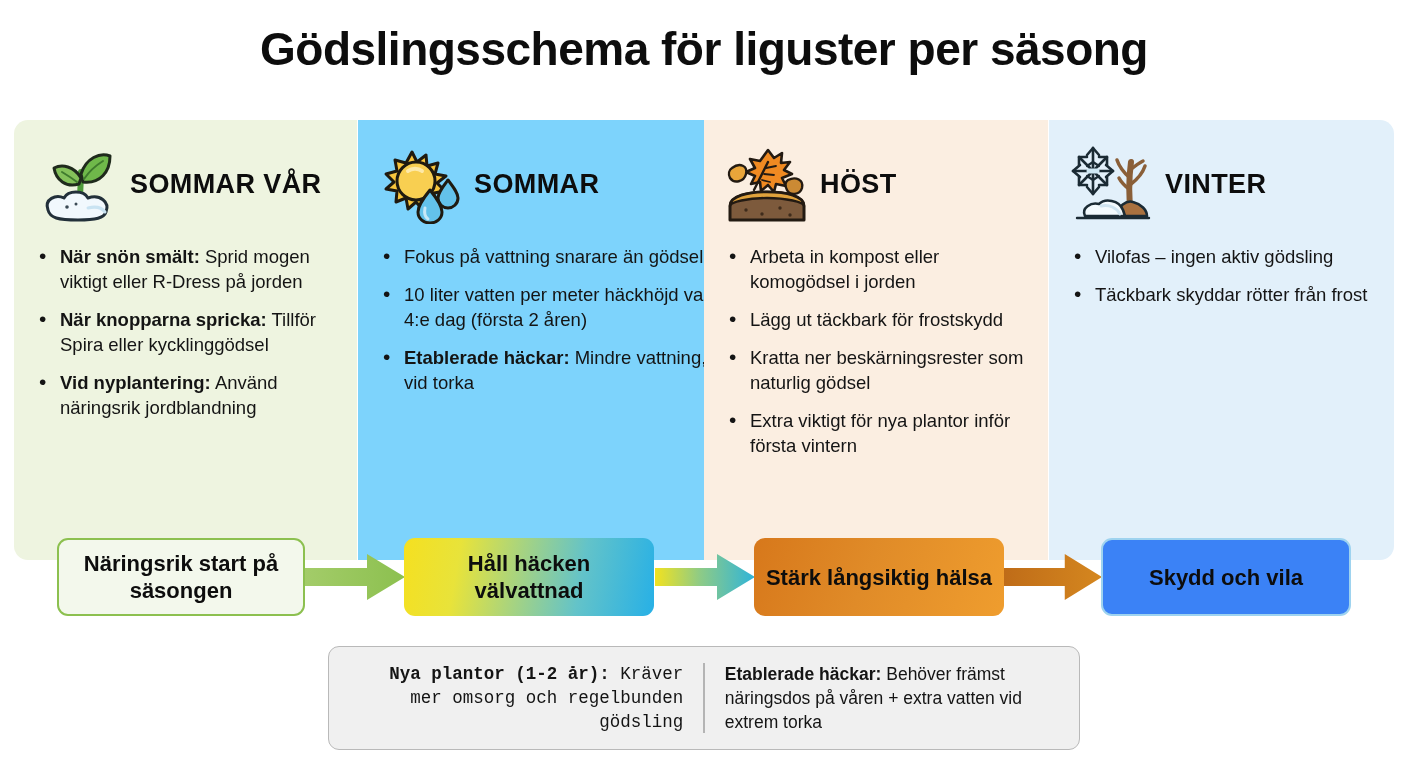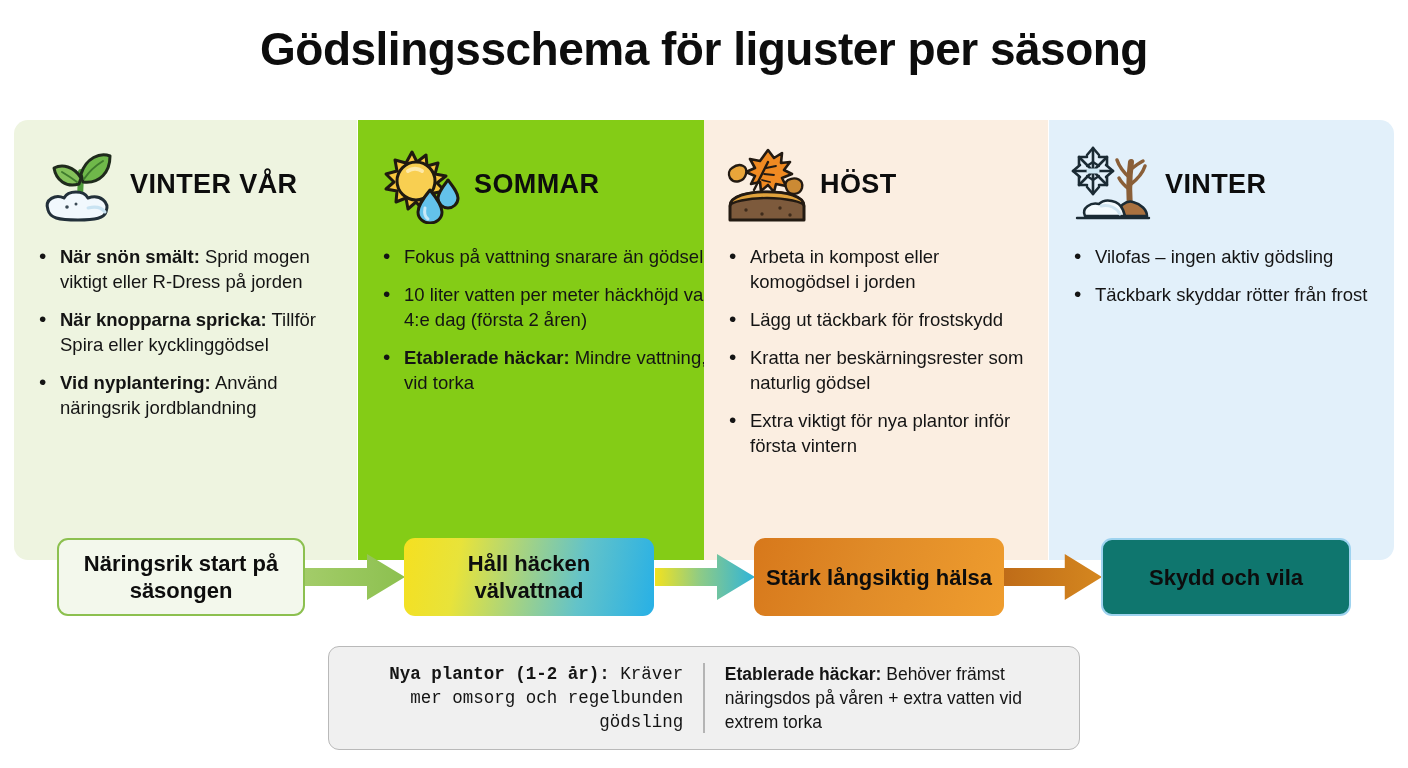--- a/index.html
+++ b/index.html
@@ -16,21 +16,21 @@
     font-size:46px;font-weight:bold;letter-spacing:-0.5px;color:#0d0d0d;
   }
 
   
   .panels{position:absolute;left:14px;top:120px;width:1380px;height:440px;}
   .panel{
     position:absolute;top:0;height:440px;box-sizing:border-box;
     padding:18px 20px 0 20px;
   }
   .panel.p0{left:0;width:343px;background:#eef4e0;border-radius:14px 0 0 14px;}
-  .panel.p1{left:344px;width:417px;background:#84cc16;}
+  .panel.p1{left:344px;width:417px;background:#7dd3fc;}
   .panel.p2{left:690px;width:344px;background:#fbeee1;}
   .panel.p3{left:1035px;width:345px;background:#e2f0fa;border-radius:0 14px 14px 0;}
 
   .phead{display:flex;align-items:center;gap:10px;height:92px;}
   .picon{width:86px;height:80px;flex:0 0 86px;}
   .picon svg{width:86px;height:80px;display:block;}
   .ptitle{font-size:27px;font-weight:bold;letter-spacing:0.4px;color:#0d0d0d;}
 
   ul.blist{margin:14px 0 0 0;padding:0 0 0 22px;list-style:none;}
   ul.blist li{
@@ -48,21 +48,21 @@
     position:absolute;top:0;height:78px;box-sizing:border-box;border-radius:11px;
     display:flex;align-items:center;justify-content:center;text-align:center;
     font-size:22px;font-weight:bold;line-height:27px;color:#0d0d0d;
     padding:0 10px;
   }
   .b0{left:57px;width:248px;background:#f3f8ec;border:2.5px solid #8cc04f;}
   .b1{left:404px;width:250px;
       background:linear-gradient(100deg,#f5e020 0%,#e8e33a 22%,#63c3c9 70%,#27b0e6 100%);}
   .b2{left:754px;width:250px;
       background:linear-gradient(110deg,#d7781b 0%,#e08b28 45%,#ef9d2e 100%);border-radius:11px;}
-  .b3{left:1101px;width:250px;background:#0f766e;border:2.5px solid #9ed3ef;}
+  .b3{left:1101px;width:250px;background:#3b82f6;border:2.5px solid #9ed3ef;}
 
   .arrow{position:absolute;top:14px;height:50px;}
   .arrow svg{display:block;width:100%;height:50px;}
   .a0{left:305px;width:100px;}
   .a1{left:655px;width:100px;}
   .a2{left:1004px;width:98px;}
 
   
   .footer{
     position:absolute;left:328px;top:646px;width:752px;height:104px;box-sizing:border-box;
@@ -91,21 +91,21 @@
             <path d="M47 34 C40 22 28 20 20 24 C22 36 32 44 45 40 Z" fill="#84c15a" stroke="#1f2a1c" stroke-width="3" stroke-linejoin="round"></path>
             <path d="M47 30 C52 14 66 8 76 12 C76 28 66 40 49 38 Z" fill="#6fb84a" stroke="#1f2a1c" stroke-width="3" stroke-linejoin="round"></path>
             <path d="M28 28 C33 31 39 35 43 38" stroke="#3f7a2d" stroke-width="2" fill="none" stroke-linecap="round"></path>
             <path d="M69 17 C61 22 54 29 50 35" stroke="#3f7a2d" stroke-width="2" fill="none" stroke-linecap="round"></path>
             <path d="M14 66 C10 55 22 50 30 54 C34 46 50 46 54 54 C66 50 76 58 72 68 C70 74 62 76 44 76 C24 76 16 74 14 66 Z" fill="#f1f8fd" stroke="#22303a" stroke-width="3" stroke-linejoin="round"></path>
             <path d="M54 64 C62 62 68 64 71 68" stroke="#c9e3f2" stroke-width="3" fill="none" stroke-linecap="round"></path>
             <circle cx="33" cy="63" r="1.8" fill="#3b4a55"></circle>
             <circle cx="42" cy="60" r="1.5" fill="#3b4a55"></circle>
           </svg>
         </span>
-        <span class="ptitle">VINTER VÅR</span>
+        <span class="ptitle">SOMMAR VÅR</span>
       </div>
       <ul class="blist">
         <li><b>När snön smält:</b><span> Sprid mogen viktigt eller R-Dress på jorden</span></li>
         <li><b>När knopparna spricka:</b><span> Tillför Spira eller kycklinggödsel</span></li>
         <li><b>Vid nyplantering:</b><span> Använd näringsrik jordblandning</span></li>
       </ul>
     </div>
 
     <div class="panel p1">
       <div class="phead">

